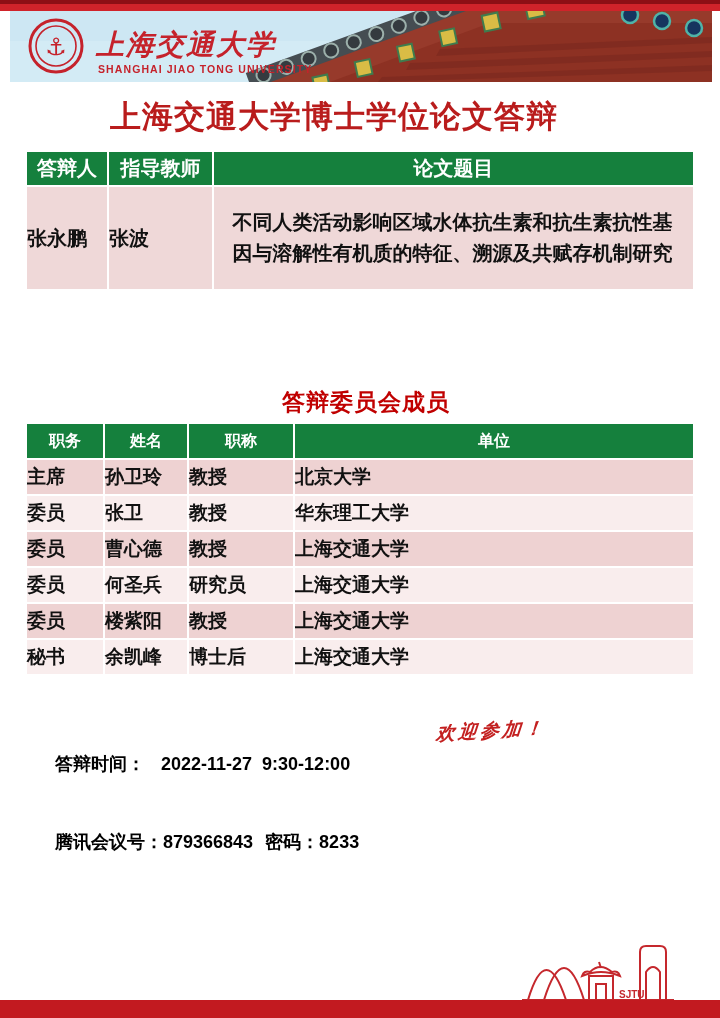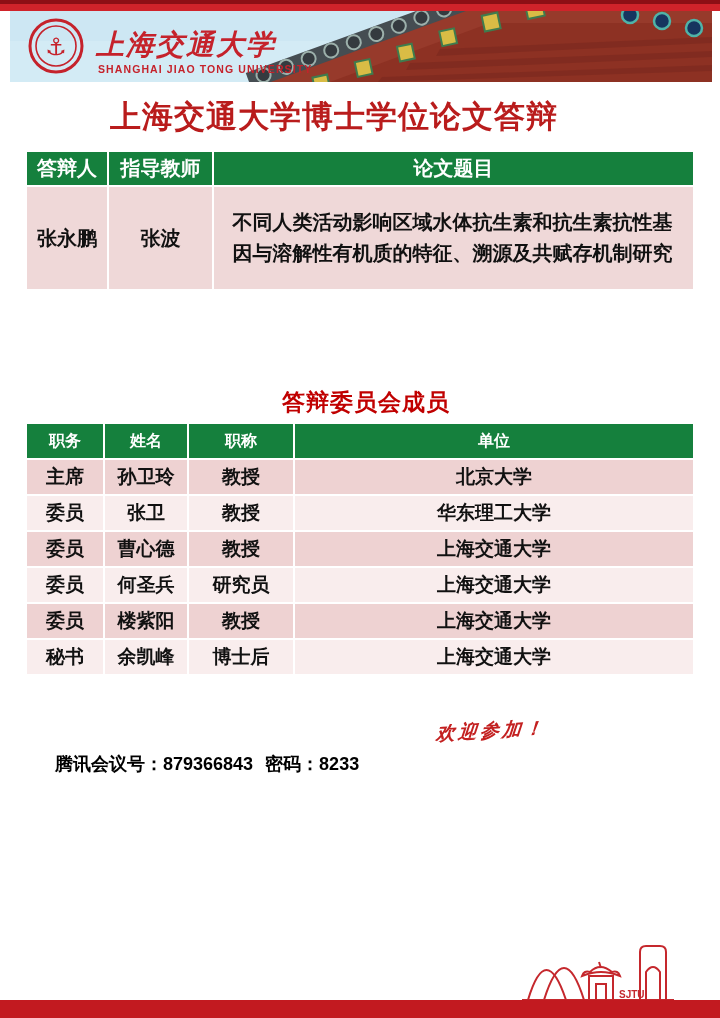--- a/index.html
+++ b/index.html
@@ -36,21 +36,21 @@
   table {
     position:absolute; left:25px; width:670px;
     border-collapse:separate; border-spacing:2px;
     table-layout:fixed;
   }
   th {
     background:#15803d; color:#ffffff;
     font-weight:bold; font-size:20px; text-align:center;
   }
   td {
-    color:#111111; font-weight:bold; font-size:20px; text-align:center;
+    color:#111111; font-weight:bold; font-size:20px; text-align:left;
   }
 
   .defense-table { top:150px; }
   .defense-table th { height:33px; }
   .defense-table td { background:#efd8d8; height:102px; }
   .defense-table .col-candidate { width:80px; }
   .defense-table .col-advisor  { width:103px; }
   .defense-table td.thesis-cell {
     text-align:center; padding:0 12px 0 10px; line-height:1.55; font-size:20px;
   }
@@ -234,20 +234,21 @@
     <tr>
       <td>秘书</td>
       <td>余凯峰</td>
       <td>博士后</td>
       <td>上海交通大学</td>
     </tr>
   </tbody>
 </table>
 
 <div class="info">
+  <div><span>答辩时间：</span><span class="value-gap">2022-11-27  9:30-12:00</span></div>
   <div><span>腾讯会议号：</span><span>879366843</span><span class="mid-gap">密码：</span><span>8233</span></div>
 </div>
 
 <div class="welcome">欢迎参加！</div>
 
 <svg class="skyline" viewBox="0 0 152 72">
   <g fill="none" stroke="#c5282d" stroke-width="2">
 
     <path d="M6,70 Q24,10 44,70"></path>
     <path d="M22,70 Q42,6 62,70"></path>

